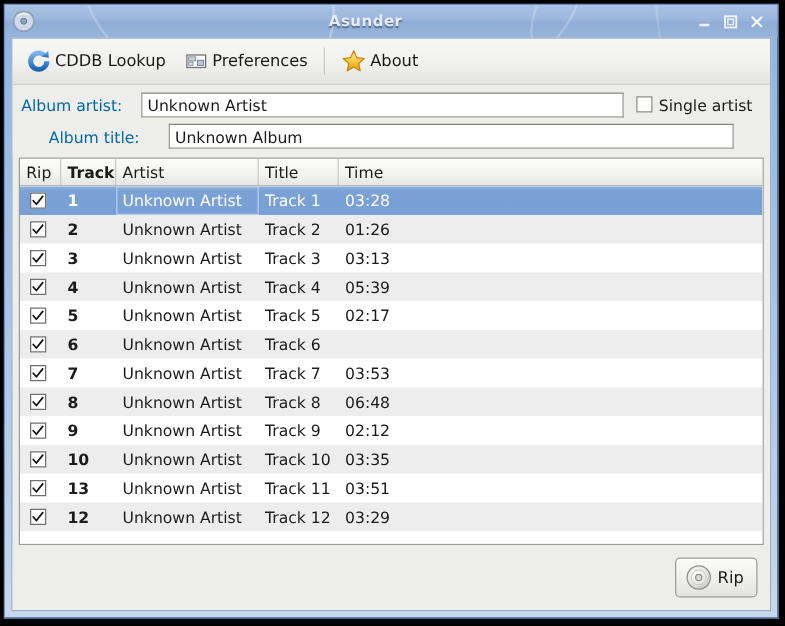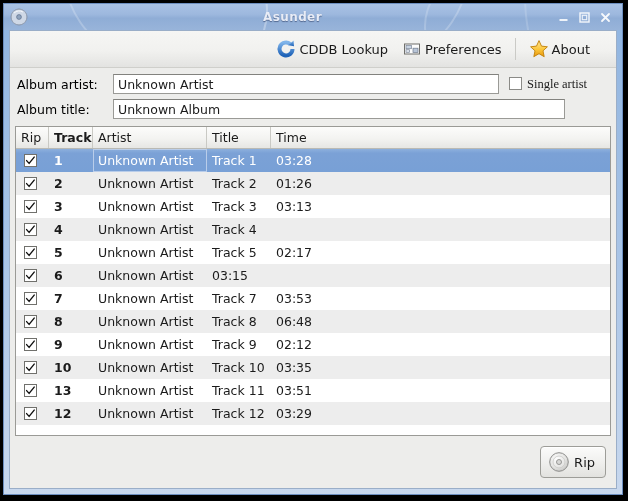--- a/index.html
+++ b/index.html
@@ -99,22 +99,21 @@
     overflow: hidden;
   }
 
   
   #toolbar {
     flex: 0 0 36px;
     background: linear-gradient(to bottom, #f6f6f4 0%, #f1f1ef 55%, #e3e3e1 100%);
     border-bottom: 1px solid #cfcfcb;
     display: flex;
     align-items: center;
-    padding: 0 19px;
-    justify-content: flex-end;
+    padding: 0 4px;
   }
   .tb-item {
     display: flex;
     align-items: center;
     gap: 3px;
     padding: 3px 6px;
     font-size: 13px;
     color: #1b1b1b;
     border: 1px solid transparent;
     border-radius: 3px;
@@ -133,24 +132,24 @@
   #form-area {
     flex: 0 0 auto;
     padding: 6px 7px 5px 7px;
     background: #ededeb;
   }
   .form-row {
     display: flex;
     align-items: center;
     margin-bottom: 5px;
   }
-  .form-row:last-child { margin-bottom: 0; }
+  .form-row:last-child { margin-bottom: 0; justify-content: center; }
   .f-label {
     font-size: 12.5px;
-    color: #000000;
+    color: #0369a1;
     width: 96px;
     flex: 0 0 96px;
   }
   .f-input {
     font-family: "DejaVu Sans", sans-serif;
     font-size: 12.5px;
     color: #1b1b1b;
     background: #ffffff;
     border: 1px solid #9a9a96;
     border-top-color: #82827e;
@@ -164,21 +163,20 @@
 
   .cb-wrap {
     display: flex;
     align-items: flex-start;
     gap: 5px;
     margin-left: 10px;
     font-size: 12.5px;
     color: #1b1b1b;
     cursor: default;
     white-space: nowrap;
-    font-family: Liberation Serif, serif;
   }
   .cbox {
     width: 13px; height: 13px;
     background: #ffffff;
     border: 1px solid #8b8b87;
     box-sizing: border-box;
     flex: 0 0 13px;
   }
 
   
@@ -442,20 +440,21 @@
               <div class="cell c-rip">
                 <span class="rowcb">
                   <svg width="11" height="11" viewBox="0 0 11 11">
                     <path d="M1.6 5.6 L4.1 8.4 L9.2 2.1" stroke="#111111" stroke-width="1.4" fill="none" stroke-linecap="round" stroke-linejoin="round"></path>
                   </svg>
                 </span>
               </div>
               <div class="cell c-track">4</div>
               <div class="cell c-artist">Unknown Artist</div>
               <div class="cell c-title">Track 4</div>
+              <div class="cell c-time">05:39</div>
             </div>
             <div class="row odd">
               <div class="cell c-rip">
                 <span class="rowcb">
                   <svg width="11" height="11" viewBox="0 0 11 11">
                     <path d="M1.6 5.6 L4.1 8.4 L9.2 2.1" stroke="#111111" stroke-width="1.4" fill="none" stroke-linecap="round" stroke-linejoin="round"></path>
                   </svg>
                 </span>
               </div>
               <div class="cell c-track">5</div>
@@ -466,21 +465,21 @@
             <div class="row even">
               <div class="cell c-rip">
                 <span class="rowcb">
                   <svg width="11" height="11" viewBox="0 0 11 11">
                     <path d="M1.6 5.6 L4.1 8.4 L9.2 2.1" stroke="#111111" stroke-width="1.4" fill="none" stroke-linecap="round" stroke-linejoin="round"></path>
                   </svg>
                 </span>
               </div>
               <div class="cell c-track">6</div>
               <div class="cell c-artist">Unknown Artist</div>
-              <div class="cell c-time">03:15</div>
+              <div class="cell c-title">Track 6</div>
             </div>
             <div class="row odd">
               <div class="cell c-rip">
                 <span class="rowcb">
                   <svg width="11" height="11" viewBox="0 0 11 11">
                     <path d="M1.6 5.6 L4.1 8.4 L9.2 2.1" stroke="#111111" stroke-width="1.4" fill="none" stroke-linecap="round" stroke-linejoin="round"></path>
                   </svg>
                 </span>
               </div>
               <div class="cell c-track">7</div>

